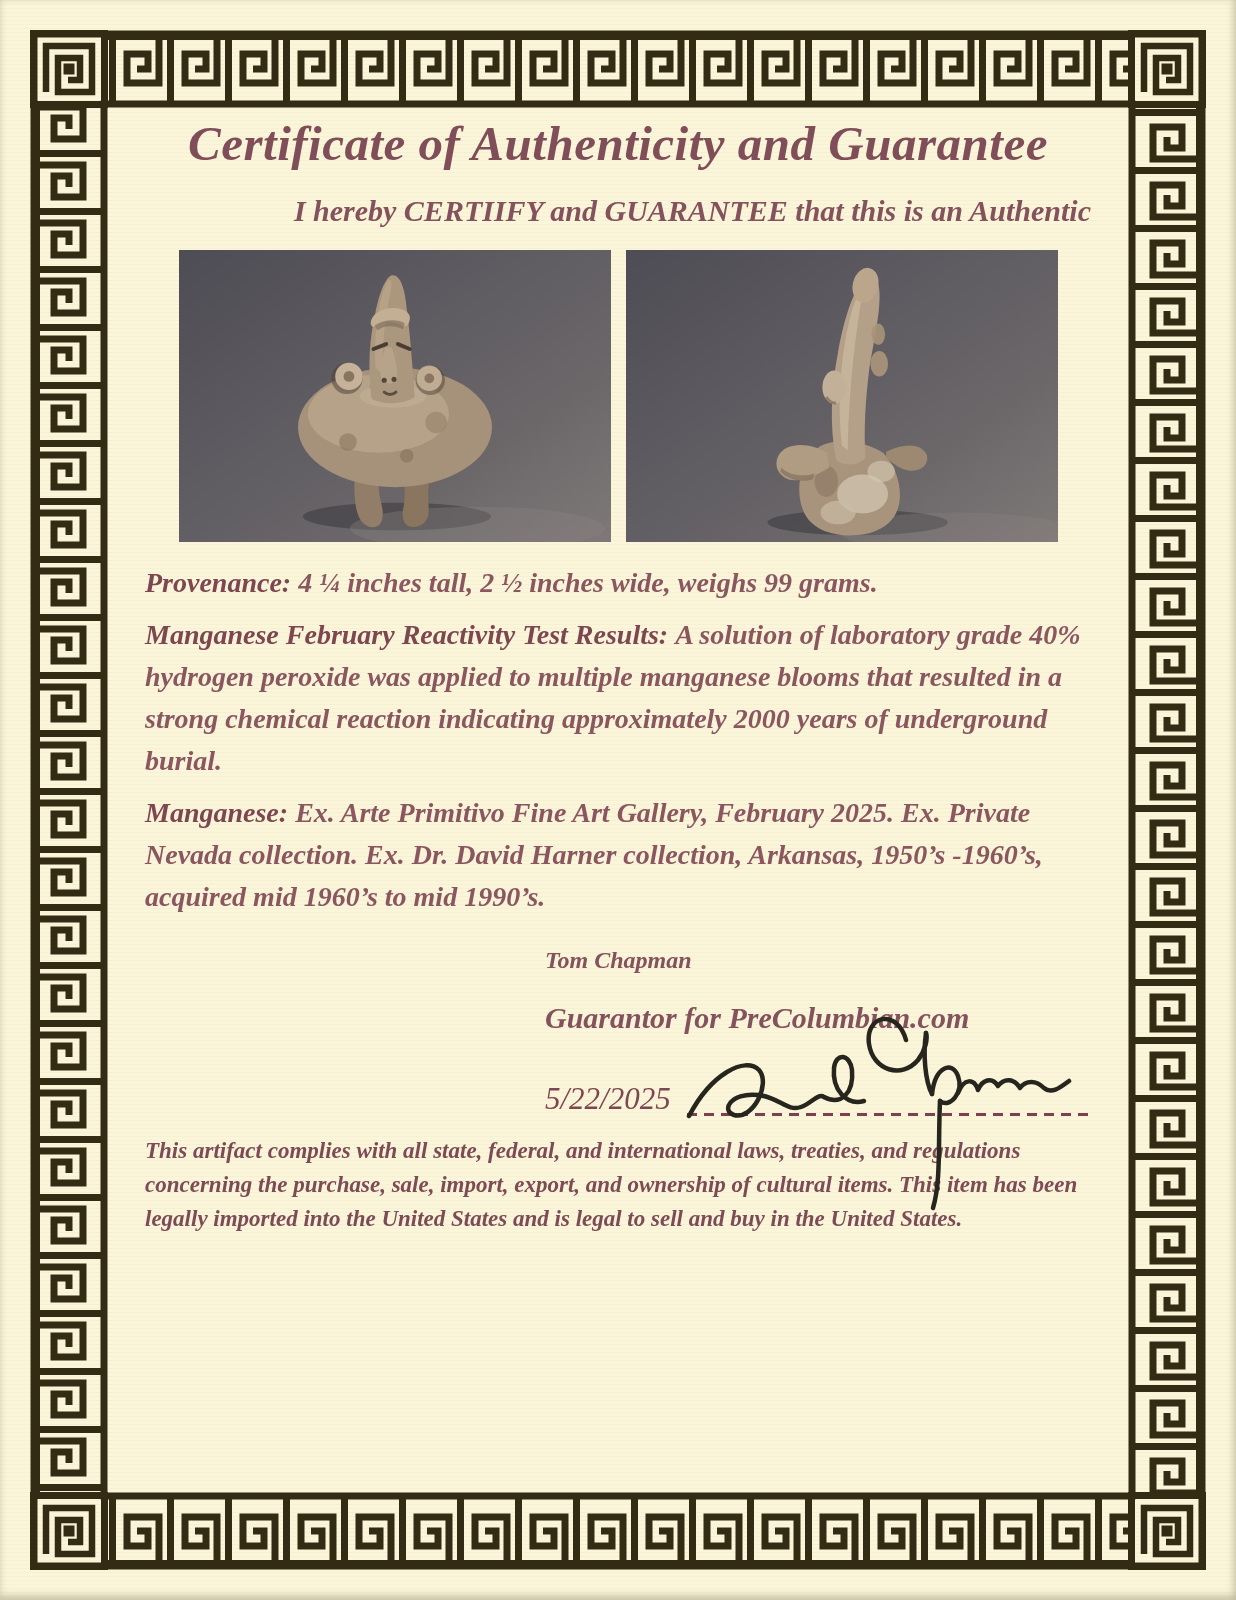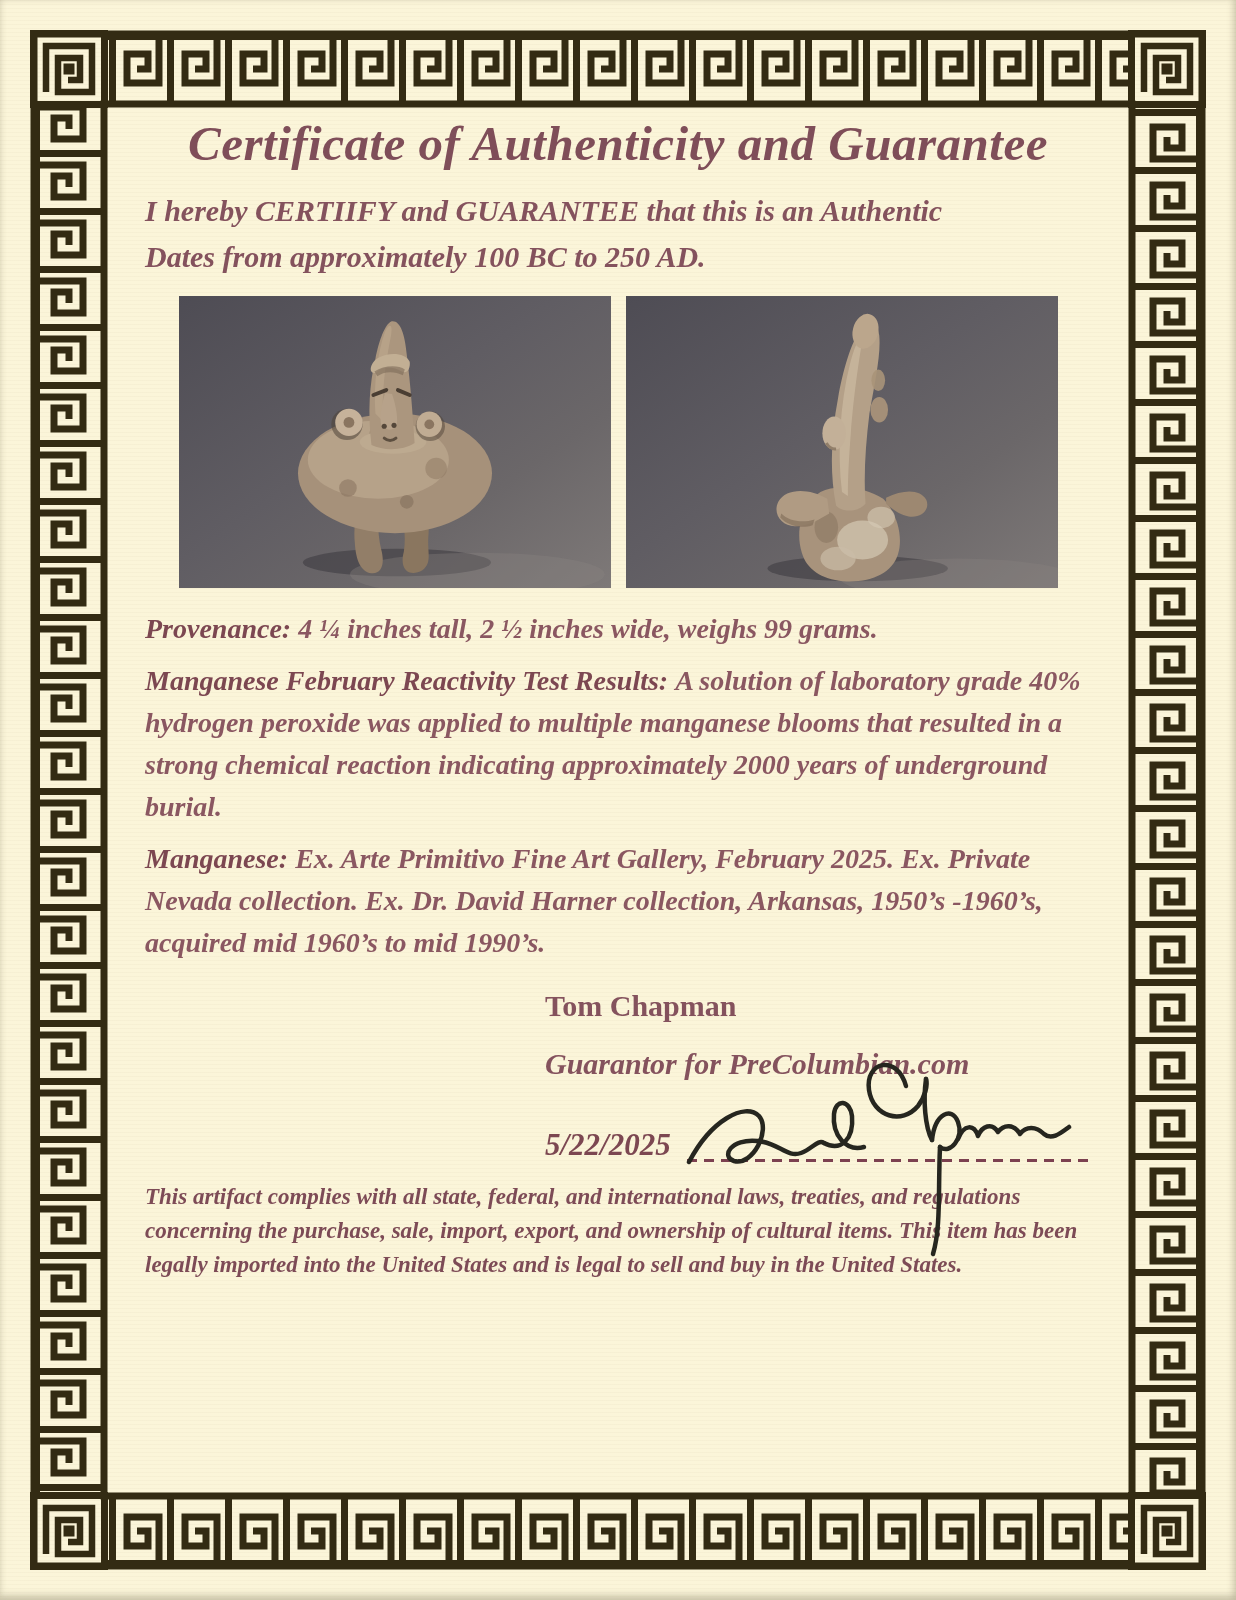--- a/index.html
+++ b/index.html
@@ -19,36 +19,36 @@
     position:absolute;left:112px;top:108px;right:112px;bottom:108px;
     padding:0 33px;
     color:#84525d;
   }
   .title{
     margin:8px 0 0 0;
     font-size:49px;line-height:56px;
     font-style:italic;font-weight:700;
     text-align:center;color:#7f4e59;letter-spacing:.5px;
   }
-  .statement{margin:16px 0 16px 0;text-align:left;font-style:italic;font-weight:700;
+  .statement{margin:16px 0 16px 0;text-align:right;font-style:italic;font-weight:700;
     font-size:30px;line-height:46px;color:#84525d;}
   .photos{margin-top:16px;display:flex;justify-content:center;gap:15px;}
   .photo{
     width:432px;height:292px;position:relative;overflow:hidden;
     background:linear-gradient(145deg,#4e4c54 0%,#605d63 45%,#6b6769 70%,#7e7978 100%);
   }
   .photo svg{position:absolute;left:0;top:0;}
   .section{margin:10px 0 0 0;font-style:italic;font-size:28px;line-height:42px;}
   .section.first{margin-top:20px;}
   .section .label{font-weight:700;color:#7c4751;}
   .section .text{font-weight:700;color:#8a5761;}
-  .signer-name{margin:20px 0 0 400px;font-weight:700;font-size:30px;line-height:44px;color:#84525d;}
+  .signer-name{margin:20px 0 0 400px;font-style:italic;font-weight:700;font-size:24px;line-height:44px;color:#84525d;}
   .signer-role{margin:14px 0 0 400px;font-style:italic;font-weight:700;font-size:30px;line-height:44px;color:#84525d;}
   .sig-row{position:relative;margin:30px 0 0 400px;display:flex;align-items:flex-end;height:46px;}
-  .sig-date{font-style:italic;font-weight:700;font-size:31px;color:#7c4751;line-height:34px;}
+  .sig-date{font-style:italic;font-weight:400;font-size:31px;color:#7c4751;line-height:34px;}
   .sig-line{
     flex:1;margin-left:16px;height:24px;max-width:420px;
     background:repeating-linear-gradient(90deg,#7c4150 0 10px,transparent 10px 17px) left bottom/100% 3px no-repeat;
   }
   .signature-svg{position:absolute;left:128px;top:-74px;pointer-events:none;}
   .disclaimer{
     margin:18px auto 0 auto;width:956px;
     font-style:italic;font-weight:700;font-size:23px;line-height:34px;color:#7d4b56;
     text-align:left;
   }
@@ -101,21 +101,20 @@
     <use href="#cornerMotif" x="30" y="1492"></use>
     <use href="#cornerMotif" x="1128" y="1492"></use>
   </svg>
 
   <div class="content">
 
     <h1 class="title">Certificate of Authenticity and Guarantee</h1>
 
     <div class="statement">
       <div>I hereby CERTIIFY and GUARANTEE that this is an Authentic</div>
-      <div>Dates from approximately 100 BC to 250 AD.</div>
     </div>
 
     <div class="photos">
 
       <div class="photo">
         <svg width="432" height="292" viewBox="0 0 432 298" aria-hidden="true">
           <ellipse cx="218" cy="272" rx="96" ry="14" fill="#35333a" opacity="0.5"></ellipse>
           <ellipse cx="300" cy="284" rx="130" ry="22" fill="#8a8482" opacity="0.35"></ellipse>
 
           <path d="M188,206 C177,213 173,232 175,252 C176,268 180,281 192,283 C202,284 206,274 202,259 C198,243 198,221 200,208 Z" fill="#927e68"></path>

